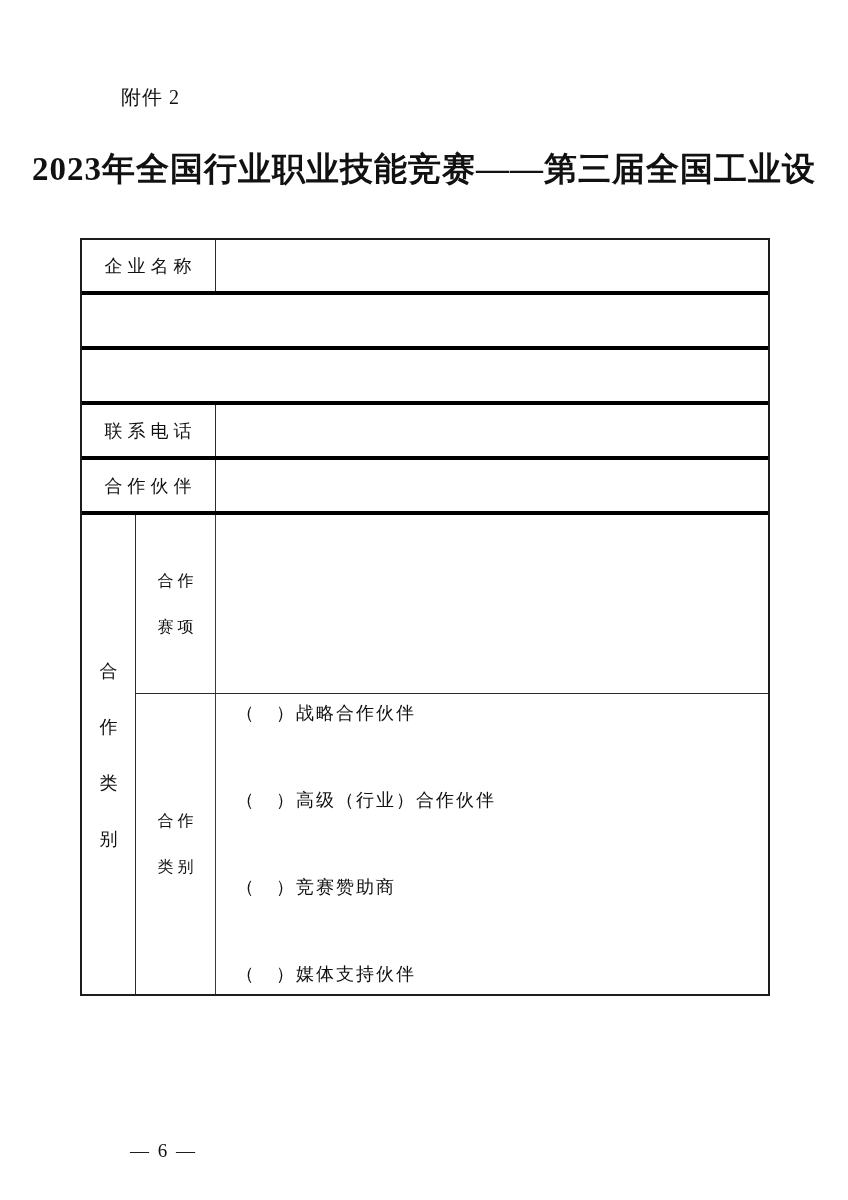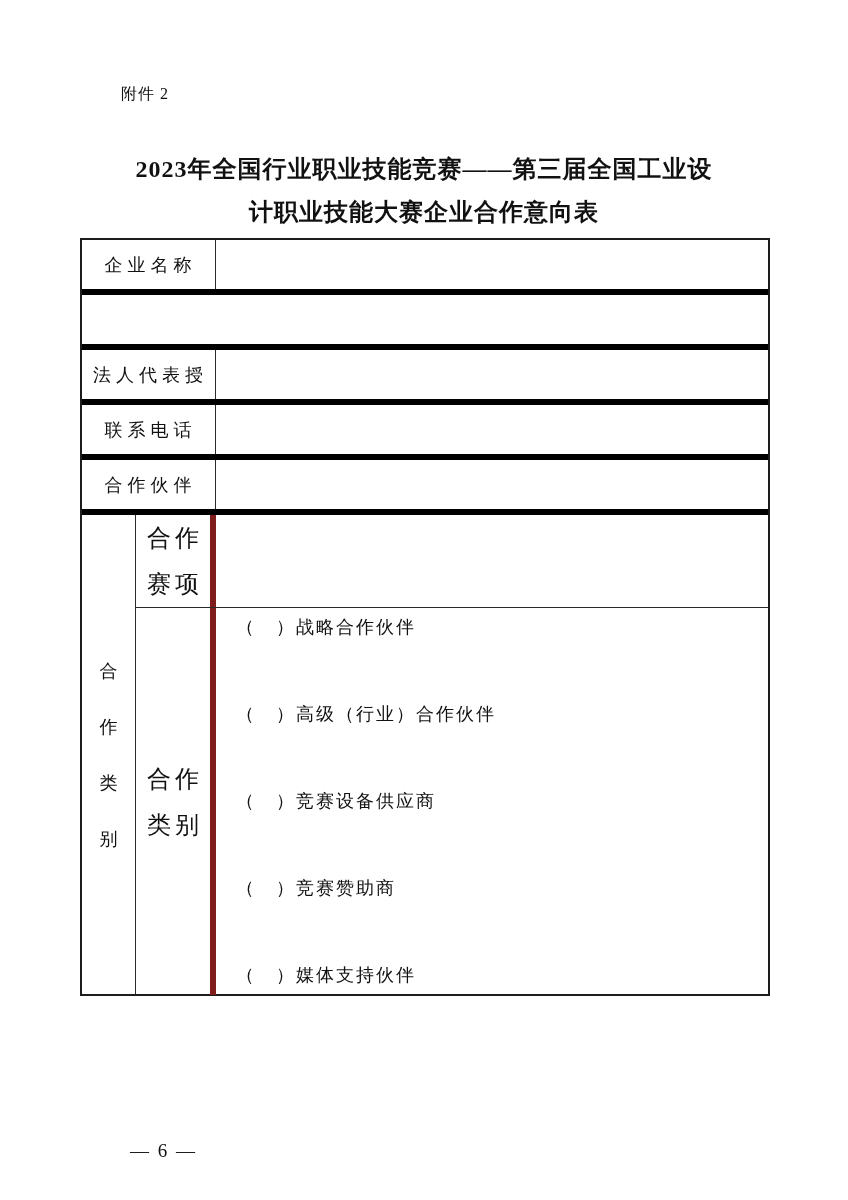--- a/index.html
+++ b/index.html
@@ -12,46 +12,46 @@
     position: relative;
     width: 848px;
     height: 1200px;
     background: #ffffff;
     overflow: hidden;
   }
   .attachment-label {
     position: absolute;
     left: 121px;
     top: 84px;
-    font-size: 16px;
+    font-size: 20px;
     letter-spacing: 1px;
   }
   .doc-title {
     position: absolute;
     top: 148px;
     left: 0;
     width: 100%;
     text-align: center;
     font-weight: bold;
-    font-size: 24px;
+    font-size: 33px;
     line-height: 43px;
     letter-spacing: 1px;
   }
   .form-table {
     position: absolute;
     left: 80px;
     top: 238px;
     width: 690px;
     border: 2px solid #1c1c1c;
     background: #ffffff;
   }
   .form-row {
     display: flex;
     height: 55px;
-    border-bottom: 6px solid #000000;
+    border-bottom: 4px solid #000000;
   }
   .cell { display: flex; align-items: center; }
   .label-cell {
     width: 134px;
     border-right: 1px solid #2b2b2b;
     justify-content: center;
     font-size: 18px;
     letter-spacing: 5px;
     padding-left: 4px;
     text-align: center;
@@ -75,25 +75,25 @@
   }
   .coop-right { flex: 1; display: flex; flex-direction: column; }
   .coop-subrow { display: flex; }
   .coop-subrow.first {
     height: 245px;
     border-bottom: 1px solid #2b2b2b;
   }
   .coop-subrow.second { flex: 1; }
   .sublabel-cell {
     width: 80px;
-    border-right: 6px solid #7f1d1d;
+    border-right: 1px solid #7f1d1d;
     display: flex;
     align-items: center;
     justify-content: center;
-    font-size: 24px;
+    font-size: 16px;
     line-height: 46px;
     letter-spacing: 4px;
     padding-left: 4px;
     white-space: pre-line;
     text-align: center;
   }
   .subvalue-cell { flex: 1; }
   .options-cell {
     flex: 1;
     display: flex;
@@ -118,36 +118,34 @@
 </style>
 </head>
 <body>
 
 <div class="page">
 
   <div class="attachment-label">附件 2</div>
 
   <div class="doc-title">
     <div>2023年全国行业职业技能竞赛——第三届全国工业设</div>
-    <div>计职业技能大赛企业合作意向表</div>
   </div>
 
   <div class="form-table">
 
     <div class="form-row">
       <div class="cell label-cell">企业名称</div>
       <div class="cell value-cell"></div>
     </div>
 
     <div class="form-row">
       <div class="cell value-cell"></div>
     </div>
 
     <div class="form-row">
-      <div class="cell label-cell">法人代表授</div>
       <div class="cell value-cell"></div>
     </div>
 
     <div class="form-row">
       <div class="cell label-cell">联系电话</div>
       <div class="cell value-cell"></div>
     </div>
 
     <div class="form-row">
       <div class="cell label-cell">合作伙伴</div>
@@ -167,21 +165,20 @@
 赛项</div>
           <div class="subvalue-cell"></div>
         </div>
 
         <div class="coop-subrow second">
           <div class="sublabel-cell">合作
 类别</div>
           <div class="options-cell">
             <div class="option-line">（　）战略合作伙伴</div>
             <div class="option-line">（　）高级（行业）合作伙伴</div>
-            <div class="option-line">（　）竞赛设备供应商</div>
             <div class="option-line">（　）竞赛赞助商</div>
             <div class="option-line">（　）媒体支持伙伴</div>
           </div>
         </div>
 
       </div>
     </div>
 
   </div>
 

